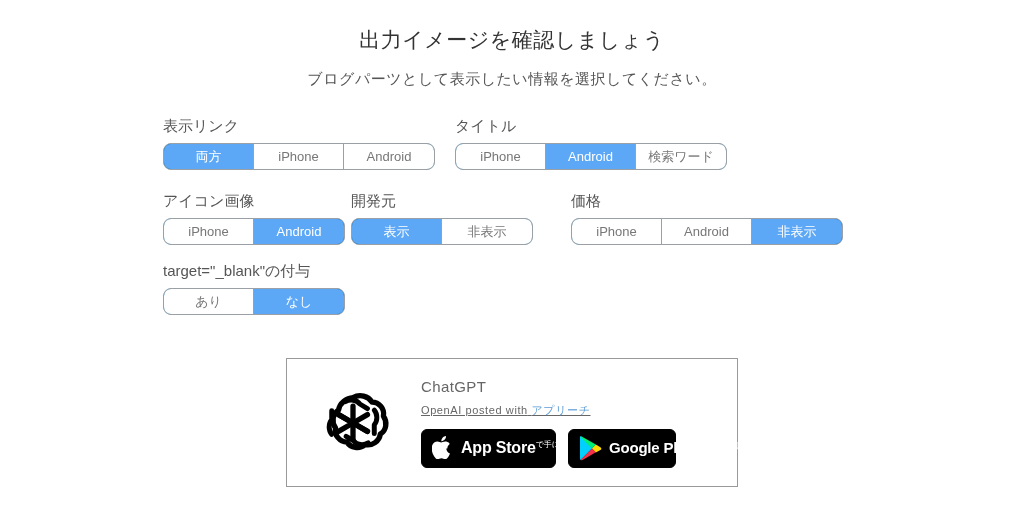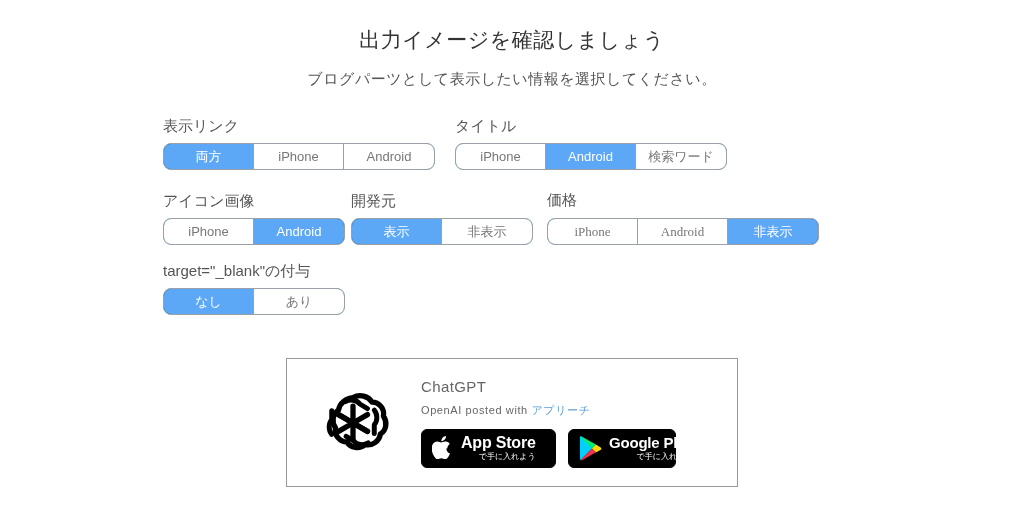--- a/index.html
+++ b/index.html
@@ -75,21 +75,21 @@
   .seg-btn.selected {
     background: #5ca8f7;
     color: #ffffff;
   }
 
   
   .g-display { position: absolute; left: 0px; top: 0px; }
   .g-title   { position: absolute; left: 292px; top: 0px; }
   .g-icon    { position: absolute; left: 0px; top: 75px; }
   .g-dev     { position: absolute; left: 188px; top: 75px; }
-  .g-price   { position: absolute; left: 384px; top: 75px; font-family: Liberation Serif, serif; }
+  .g-price   { position: absolute; left: 408px; top: 75px; }
   .g-blank   { position: absolute; left: 0px; top: 145px; }
 
   
   .preview-card {
     position: absolute;
     left: 286px;
     top: 358px;
     width: 452px;
     height: 129px;
     border: 1px solid #999999;
@@ -115,20 +115,21 @@
     color: #666666;
     line-height: 1.2;
     letter-spacing: 0.4px;
   }
   .card-meta {
     font-size: 11px;
     color: #666666;
     margin-top: 7px;
     letter-spacing: 0.6px;
     white-space: nowrap;
+    text-decoration: underline;
   }
   .card-meta a {
     color: #5b9bd5;
     text-decoration: none;
   }
   .badges {
     margin-top: 11px;
     display: flex;
     gap: 12px;
   }
@@ -147,24 +148,23 @@
   .badge-googleplay { width: 108px; }
   .badge-glyph {
     flex: none;
     display: flex;
     align-items: center;
     justify-content: center;
     margin-right: 7px;
   }
   .badge-text {
     display: flex;
-    flex-direction: column;
+    flex-direction: row;
     justify-content: center;
     color: #ffffff;
-    align-items: flex-end;
   }
   .badge-sub {
     font-size: 8px;
     line-height: 1;
     letter-spacing: 0px;
     white-space: nowrap;
   }
   .badge-main {
     font-size: 16px;
     line-height: 1.05;
@@ -224,22 +224,22 @@
     <div class="btn-group">
       <div class="seg-btn">iPhone</div>
       <div class="seg-btn">Android</div>
       <div class="seg-btn selected">非表示</div>
     </div>
   </div>
 
   <div class="opt-group g-blank">
     <div class="opt-label">target="_blank"の付与</div>
     <div class="btn-group">
+      <div class="seg-btn">あり</div>
       <div class="seg-btn selected">なし</div>
-      <div class="seg-btn">あり</div>
     </div>
   </div>
 
 </div>
 
 <div class="preview-card">
 
   <div class="card-icon">
     <svg width="76" height="76" viewBox="0 0 100 100" aria-hidden="true">
       <g fill="none" stroke="#000000" stroke-width="7" stroke-linejoin="round" stroke-linecap="round">

